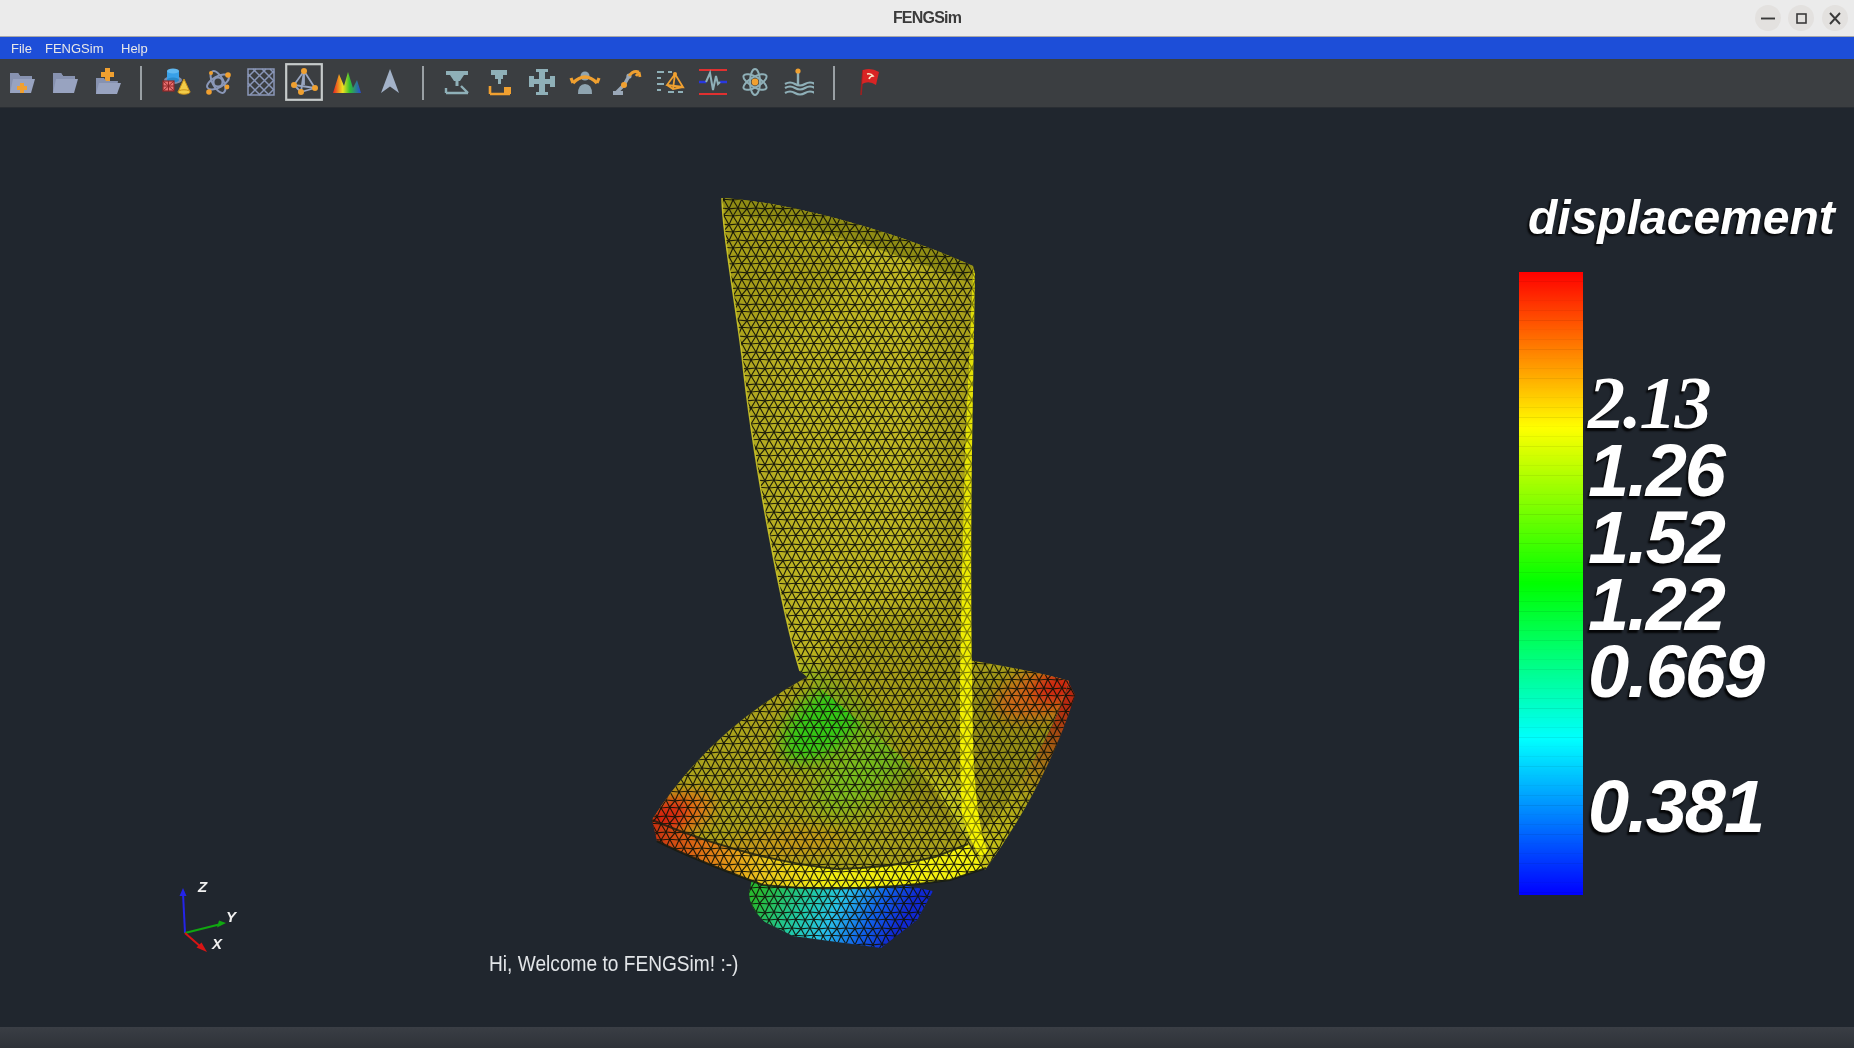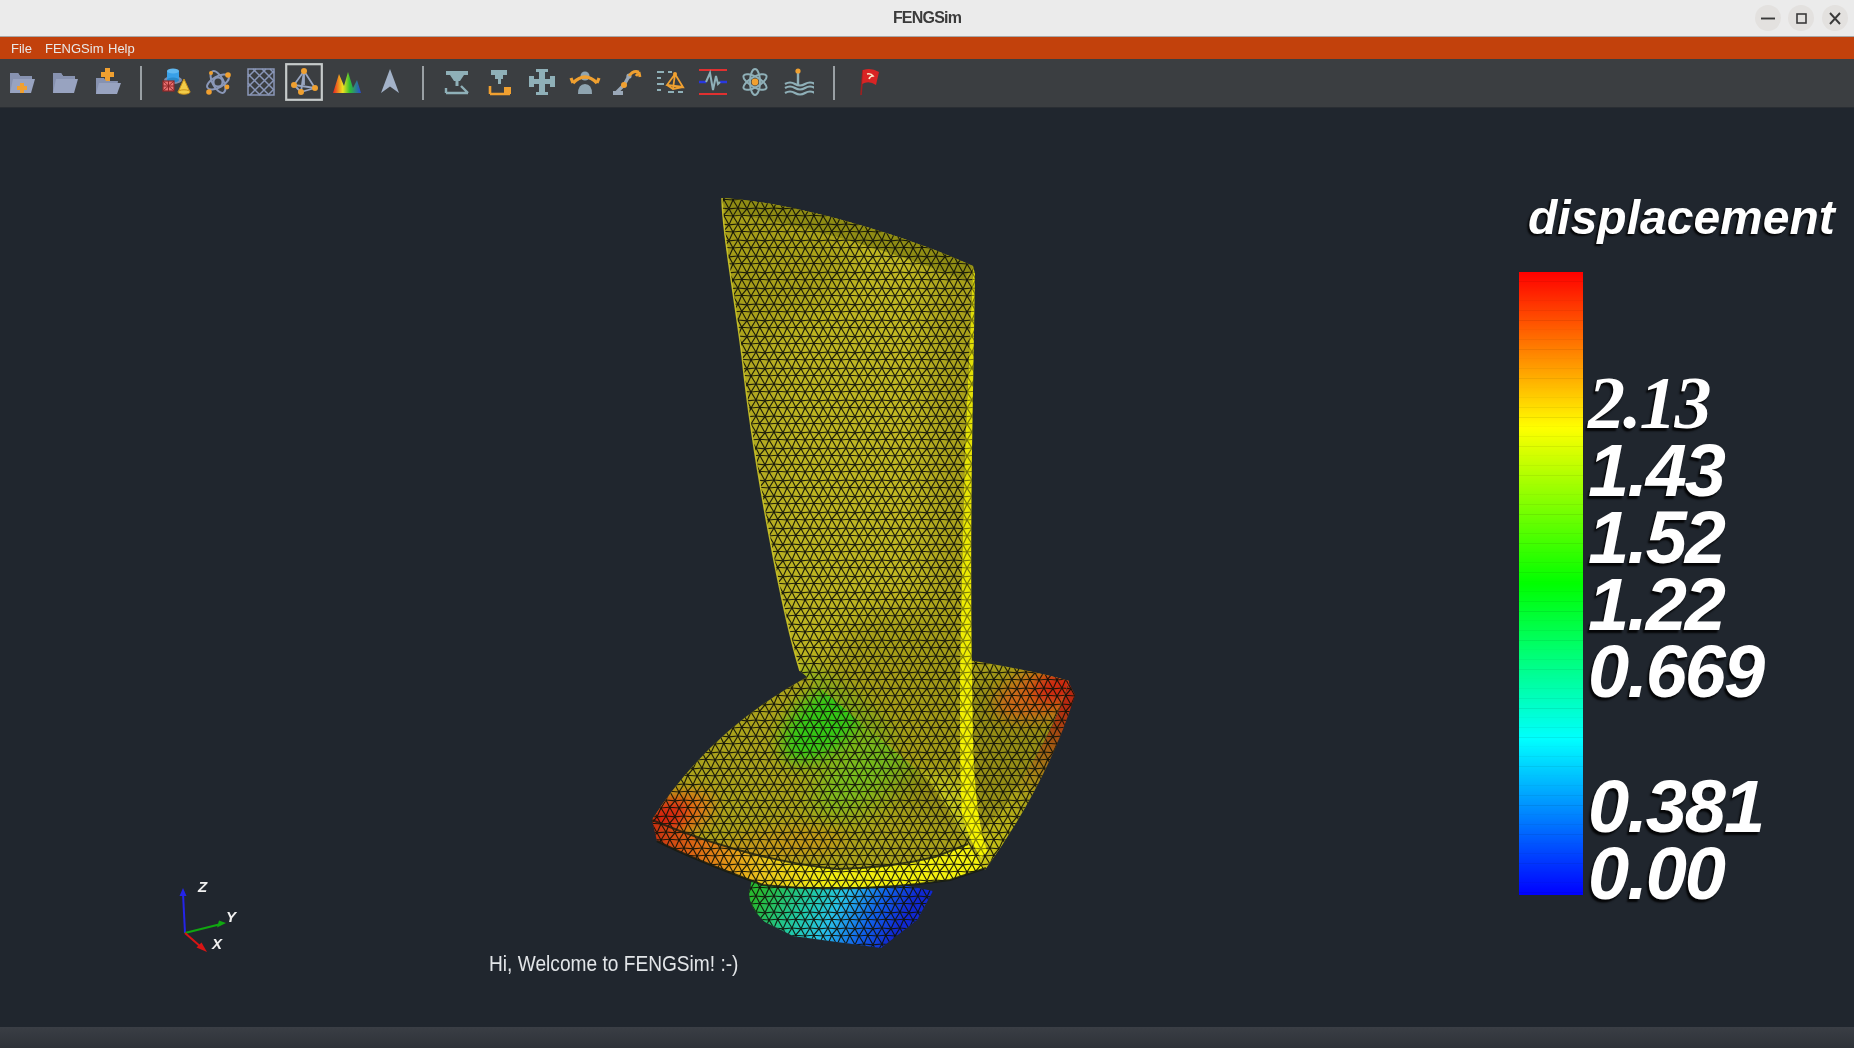--- a/index.html
+++ b/index.html
@@ -1,19 +1,19 @@
 <!DOCTYPE html>
 <html><head>
 <meta charset="utf-8">
 <style>
 html,body{margin:0;padding:0;width:1854px;height:1048px;overflow:hidden;background:#20262e;font-family:"Liberation Sans",sans-serif;}
 #titlebar{position:absolute;left:0;top:0;width:1854px;height:37px;background:#ebebeb;box-shadow:inset 0 -1px 0 #a8a8a8;}
 #title{position:absolute;left:0;top:0;width:100%;text-align:center;line-height:36px;font-size:16px;font-weight:bold;letter-spacing:-0.8px;color:#3b3b3b;}
 .winbtn{position:absolute;top:5px;width:26px;height:26px;border-radius:13px;background:#e3e1df;}
-#menubar{position:absolute;left:0;top:37px;width:1854px;height:22px;background:#c2410c;}
+#menubar{position:absolute;left:0;top:37px;width:1854px;height:22px;background:#1d4ed8;}
 .menuitem{position:absolute;top:0;height:22px;line-height:23px;color:#e8e8e8;font-size:13px;}
 #toolbar{position:absolute;left:0;top:59px;width:1854px;height:48px;background:#3b3e41;border-bottom:1px solid #2a2e33;}
 .tbsep{position:absolute;top:7px;width:2px;height:34px;background:#9aa0a4;}
 .ticon{position:absolute;top:7px;}
 #viewport{position:absolute;left:0;top:108px;width:1854px;height:922px;background:#20262e;}
 #statusbar{position:absolute;left:0;top:1027px;width:1854px;height:21px;background:linear-gradient(#3a3e45,#2e3238);}
 #colorbar{position:absolute;left:1519px;top:164px;width:64px;height:623px;background:linear-gradient(to bottom,#ff0000 0%,#ffff00 25%,#00ff00 50%,#00ffff 75%,#0000ff 100%);}
 #cbband{position:absolute;left:1519px;top:164px;width:64px;height:623px;background:repeating-linear-gradient(to bottom,rgba(0,0,0,0) 0px,rgba(0,0,0,0) 8.7px,rgba(0,0,0,0.08) 9.7px);}
 #cbtitle{position:absolute;left:1528px;top:82px;width:330px;font-style:italic;font-weight:bold;font-size:48px;color:#ffffff;text-shadow:-2px 2px 2px rgba(0,0,0,0.85);}
 .cl{position:absolute;left:1588px;height:76px;line-height:76px;font-style:italic;font-weight:bold;font-size:74px;color:#ffffff;text-shadow:-2px 3px 2px rgba(0,0,0,0.85);letter-spacing:-2px;}
@@ -28,21 +28,21 @@
   <div class="winbtn" style="left:1822px;"></div>
   <svg style="position:absolute;left:0;top:0;" width="1854" height="37">
     <line x1="1761" y1="18.5" x2="1775" y2="18.5" stroke="#3a3a3a" stroke-width="1.9"></line>
     <rect x="1797" y="14" width="9" height="9" fill="none" stroke="#3a3a3a" stroke-width="1.6"></rect>
     <path d="M1830,13 L1840,24 M1840,13 L1830,24" stroke="#3a3a3a" stroke-width="1.9" fill="none"></path>
   </svg>
 </div>
 <div id="menubar">
   <div class="menuitem" style="left:11px;">File</div>
   <div class="menuitem" style="left:45px;">FENGSim</div>
-  <div class="menuitem" style="left:108px;">Help</div>
+  <div class="menuitem" style="left:121px;">Help</div>
 </div>
 <div id="toolbar">
   <div class="tbsep" style="left:140px;"></div>
   <div class="tbsep" style="left:422px;"></div>
   <div class="tbsep" style="left:833px;"></div>
 <svg class="ticon" style="left:6px;" width="32" height="32" viewBox="0 0 32 32">
       <path d="M4,7 L12,7 L14,10 L26,10 L26,14 L4,14 Z" fill="#9aa5c2"></path>
       <path d="M4,7 L4,27 L24,27 L26,10 L14,10 L12,7 Z" fill="#8792b0"></path>
       <path d="M7,13 L29,13 L25,27 L4,27 Z" fill="#98a3c0"></path>
       <path d="M14,17 h4 v3 h3 v4 h-3 v3 h-4 v-3 h-3 v-4 h3 Z" fill="#f0a030"></path>
@@ -303,23 +303,22 @@
     <path d="M219,920.5 L217,927.5 L226,923 Z" fill="#10a810" stroke="none"></path>
     <line x1="185" y1="933" x2="201" y2="947" stroke="#d81414"></line>
     <path d="M196.5,947.5 L201.5,942.5 L207,952 Z" fill="#d81414" stroke="none"></path>
   </g>
   <text x="198" y="892" font-family="Liberation Sans" font-style="italic" font-weight="bold" font-size="15" fill="#f0f0f0">Z</text>
   <text x="226" y="922" font-family="Liberation Sans" font-style="italic" font-weight="bold" font-size="15" fill="#f0f0f0">Y</text>
   <text x="212" y="949" font-family="Liberation Sans" font-style="italic" font-weight="bold" font-size="15" fill="#f0f0f0">X</text>
   </svg>
   <div id="cbtitle">displacement</div>
   <div class="cl" style="top:257px;font-family:Liberation Serif, serif;">2.13</div>
-  <div class="cl" style="top:325px;">1.43</div>
+  <div class="cl" style="top:325px;">1.26</div>
   <div class="cl" style="top:392px;">1.52</div>
   <div class="cl" style="top:459px;text-align:right;">1.22</div>
   <div class="cl" style="top:526px;">0.669</div>
   <div class="cl" style="top:661px;">0.381</div>
-  <div class="cl" style="top:728px;">0.00</div>
   <div id="colorbar"></div>
   <div id="cbband"></div>
   <div id="welcome">Hi, Welcome to FENGSim! :-)</div>
 </div>
 <div id="statusbar"></div>
 
 </body></html>

